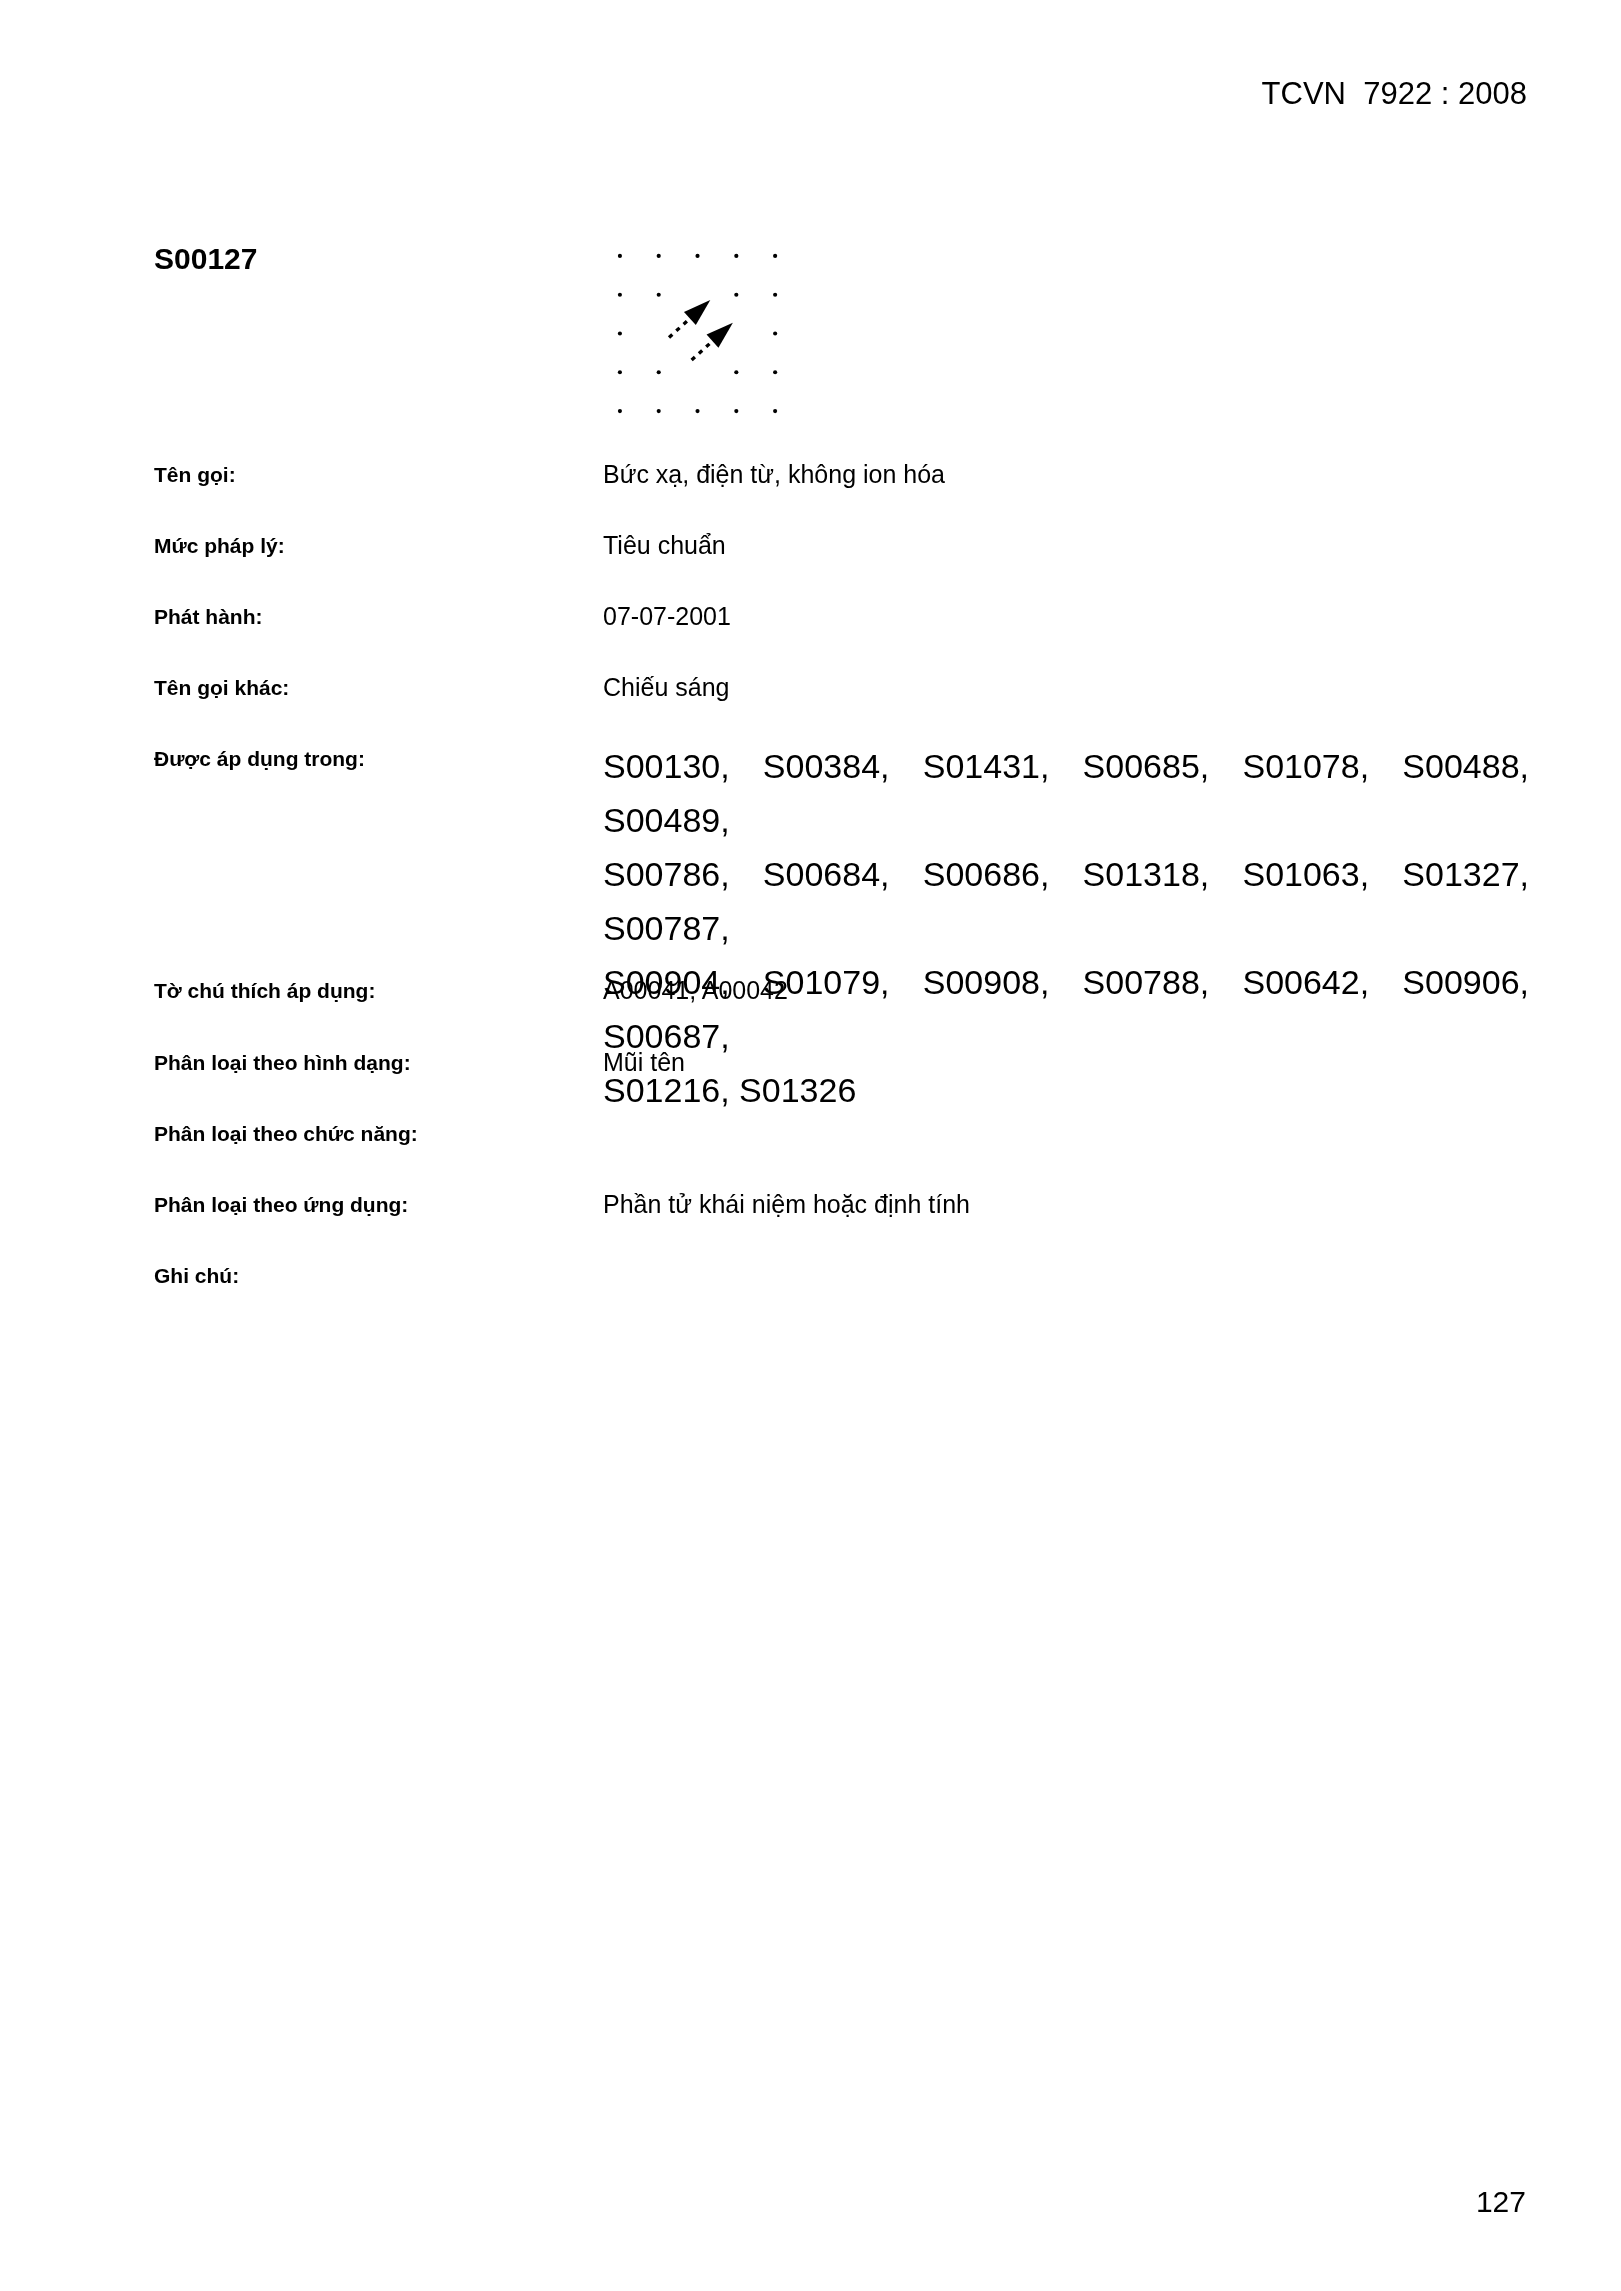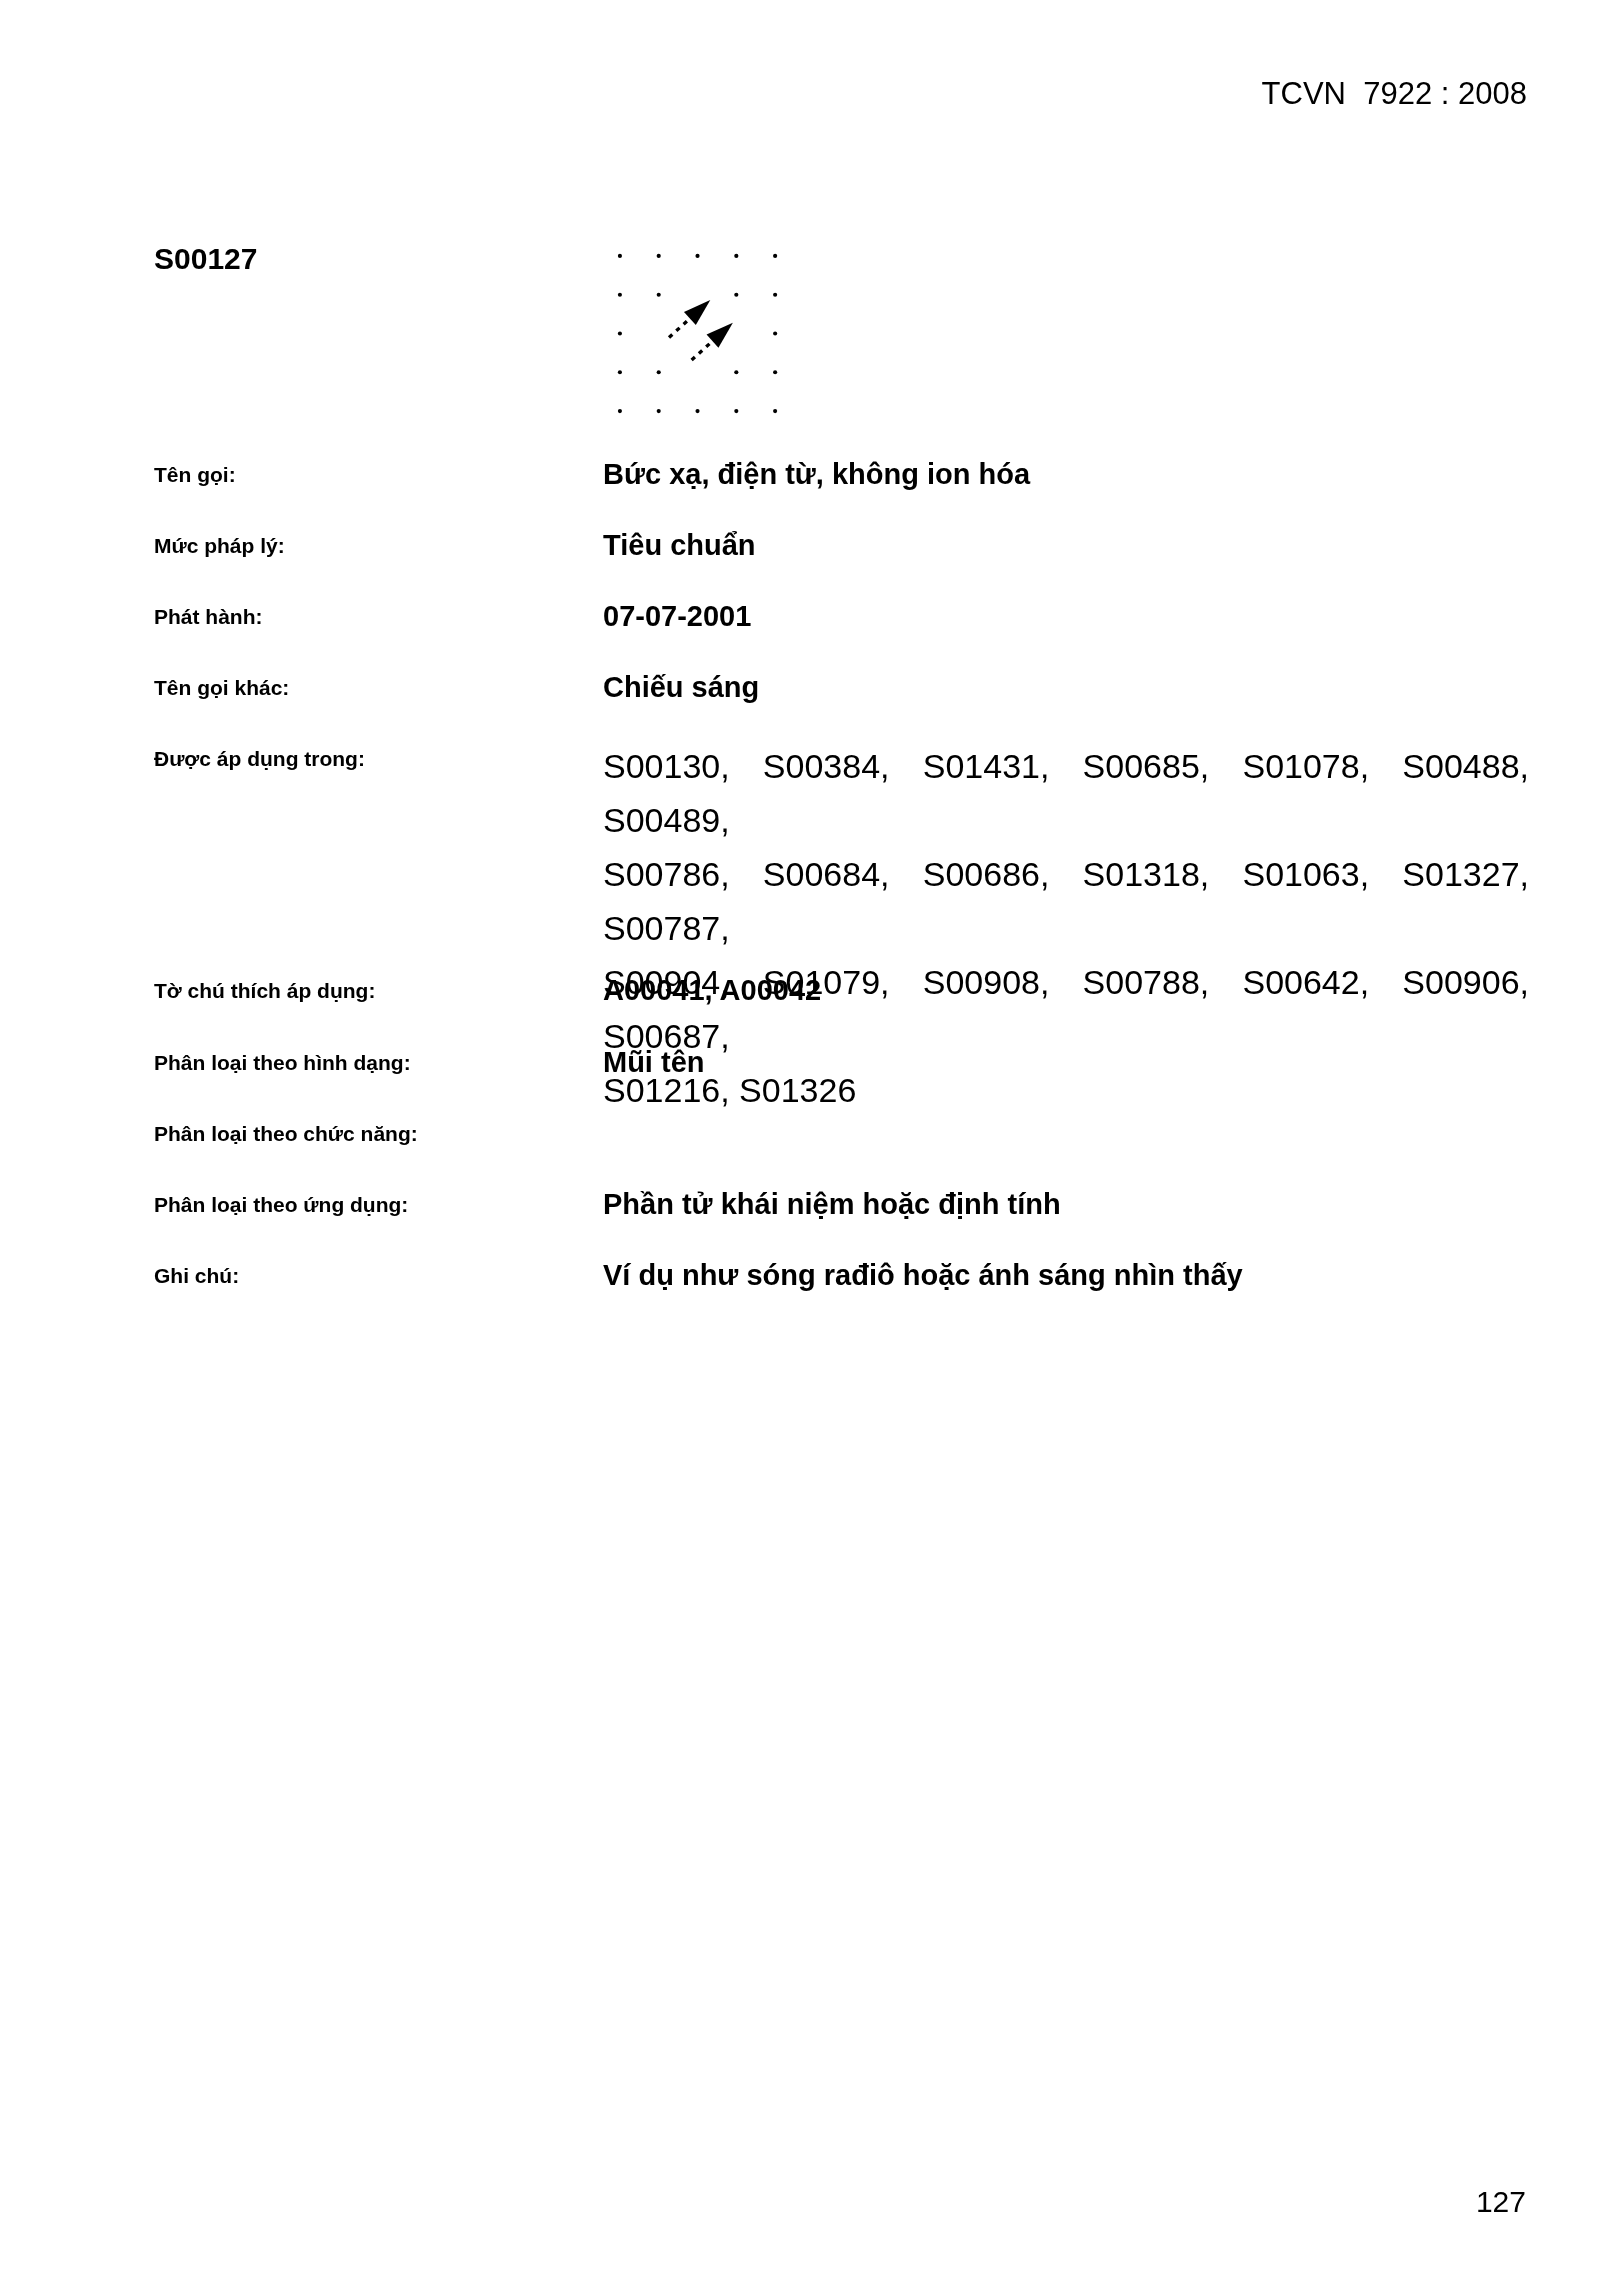--- a/index.html
+++ b/index.html
@@ -26,21 +26,21 @@
   .field-row { left: 0; width: 1621px; height: 39px; }
   .field-label {
     position: absolute; left: 154px; top: 0;
     width: 441px;
     font-size: 21px; font-weight: bold; line-height: 39px;
     white-space: nowrap;
   }
   .field-value {
     position: absolute; left: 603px; top: 0;
     width: 926px;
-    font-size: 29px; font-weight: bold; line-height: 39px;
+    font-size: 25px; font-weight: normal; line-height: 39px;
     white-space: nowrap;
   }
   .codes-block {
     position: absolute; left: 603px; top: 0;
     width: 926px;
     font-size: 34px; line-height: 54px;
   }
   .code-line { width: 926px; }
   .code-line.justified {
     text-align: justify;
@@ -130,17 +130,16 @@
   <span class="field-label">Phân loại theo chức năng:</span>
 </div>
 
 <div class="abs field-row" style="top:1185px">
   <span class="field-label">Phân loại theo ứng dụng:</span>
   <span class="field-value">Phần tử khái niệm hoặc định tính</span>
 </div>
 
 <div class="abs field-row" style="top:1256px">
   <span class="field-label">Ghi chú:</span>
-  <span class="field-value">Ví dụ như sóng rađiô hoặc ánh sáng nhìn thấy</span>
 </div>
 
 <div class="abs page-number">127</div>
 
 
 </body></html>

